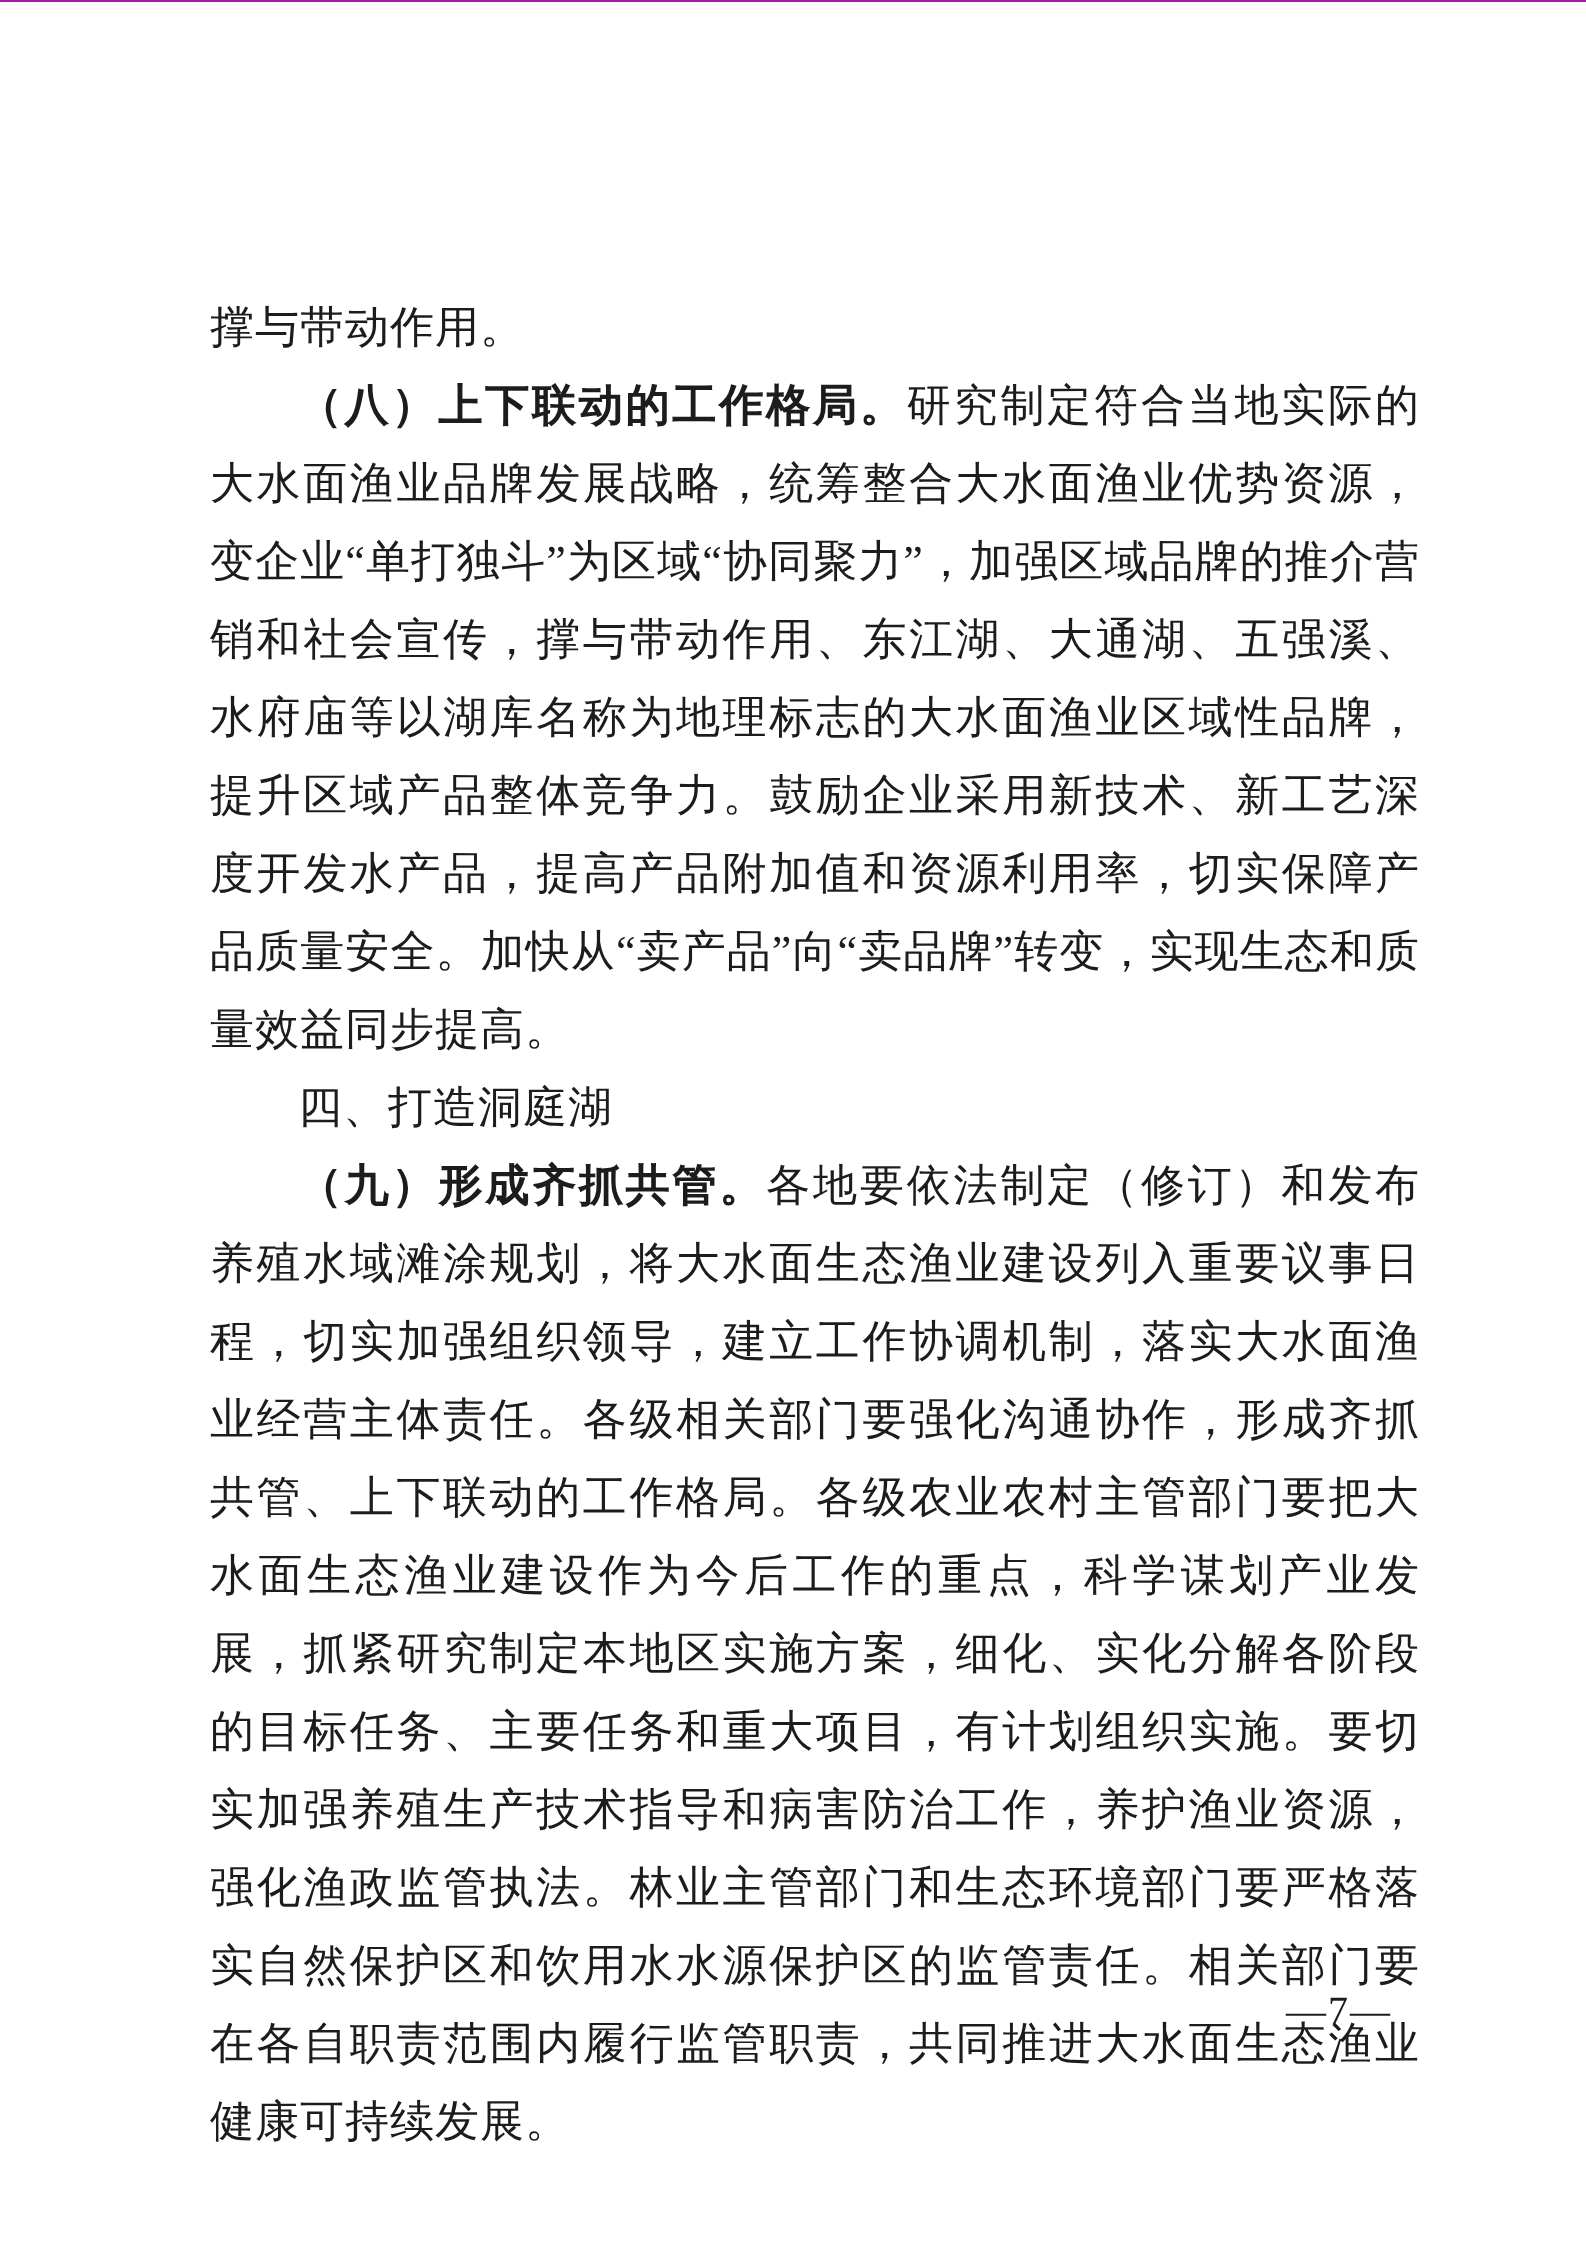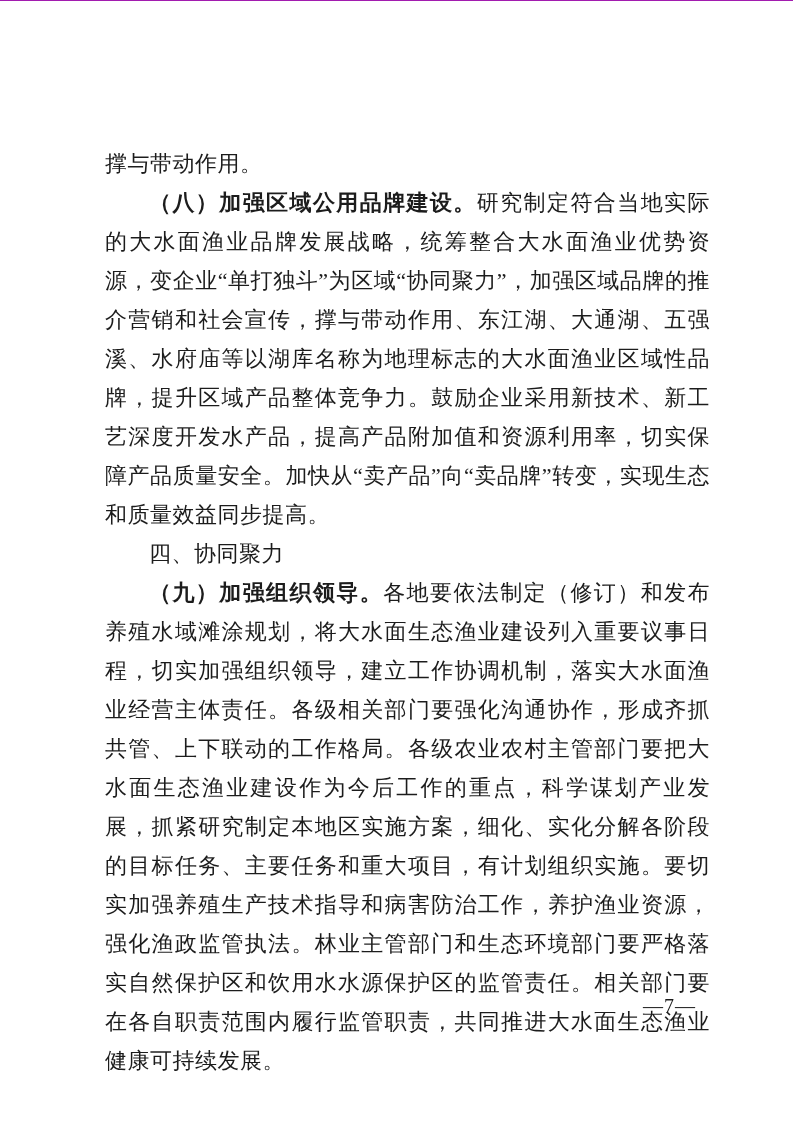--- a/index.html
+++ b/index.html
@@ -50,23 +50,23 @@
 </style>
 </head>
 <body>
 
 <div class="page">
 
   <div class="textblock">
 
     <p><span>撑与带动作用。</span></p>
 
-    <p class="indent"><span class="lead">（八）加强区域公用品牌建设。</span><span>研究制定符合当地实际的大水面渔业品牌发展战略，统筹整合大水面渔业优势资源，变企业“单打独斗”为区域“协同聚力”，加强区域品牌的推介营销和社会宣传，撑与带动作用、东江湖、大通湖、五强溪、水府庙等以湖库名称为地理标志的大水面渔业区域性品牌，提升区域产品整体竞争力。鼓励企业采用新技术、新工艺深度开发水产品，提高产品附加值和资源利用率，切实保障产品质量安全。加快从“卖产品”向“卖品牌”转变，实现生态和质量效益同步提高。</span></p>
+    <p class="indent"><span class="lead">（八）上下联动的工作格局。</span><span>研究制定符合当地实际的大水面渔业品牌发展战略，统筹整合大水面渔业优势资源，变企业“单打独斗”为区域“协同聚力”，加强区域品牌的推介营销和社会宣传，撑与带动作用、东江湖、大通湖、五强溪、水府庙等以湖库名称为地理标志的大水面渔业区域性品牌，提升区域产品整体竞争力。鼓励企业采用新技术、新工艺深度开发水产品，提高产品附加值和资源利用率，切实保障产品质量安全。加快从“卖产品”向“卖品牌”转变，实现生态和质量效益同步提高。</span></p>
 
-    <p class="indent"><span>四、协同聚力</span></p>
+    <p class="indent"><span>四、打造洞庭湖</span></p>
 
-    <p class="indent"><span class="lead">（九）加强组织领导。</span><span>各地要依法制定（修订）和发布养殖水域滩涂规划，将大水面生态渔业建设列入重要议事日程，切实加强组织领导，建立工作协调机制，落实大水面渔业经营主体责任。各级相关部门要强化沟通协作，形成齐抓共管、上下联动的工作格局。各级农业农村主管部门要把大水面生态渔业建设作为今后工作的重点，科学谋划产业发展，抓紧研究制定本地区实施方案，细化、实化分解各阶段的目标任务、主要任务和重大项目，有计划组织实施。要切实加强养殖生产技术指导和病害防治工作，养护渔业资源，强化渔政监管执法。林业主管部门和生态环境部门要严格落实自然保护区和饮用水水源保护区的监管责任。相关部门要在各自职责范围内履行监管职责，共同推进大水面生态渔业健康可持续发展。</span></p>
+    <p class="indent"><span class="lead">（九）形成齐抓共管。</span><span>各地要依法制定（修订）和发布养殖水域滩涂规划，将大水面生态渔业建设列入重要议事日程，切实加强组织领导，建立工作协调机制，落实大水面渔业经营主体责任。各级相关部门要强化沟通协作，形成齐抓共管、上下联动的工作格局。各级农业农村主管部门要把大水面生态渔业建设作为今后工作的重点，科学谋划产业发展，抓紧研究制定本地区实施方案，细化、实化分解各阶段的目标任务、主要任务和重大项目，有计划组织实施。要切实加强养殖生产技术指导和病害防治工作，养护渔业资源，强化渔政监管执法。林业主管部门和生态环境部门要严格落实自然保护区和饮用水水源保护区的监管责任。相关部门要在各自职责范围内履行监管职责，共同推进大水面生态渔业健康可持续发展。</span></p>
 
   </div>
 
   <div class="pagenum">—7—</div>
 
 </div>
 
 </body></html>

